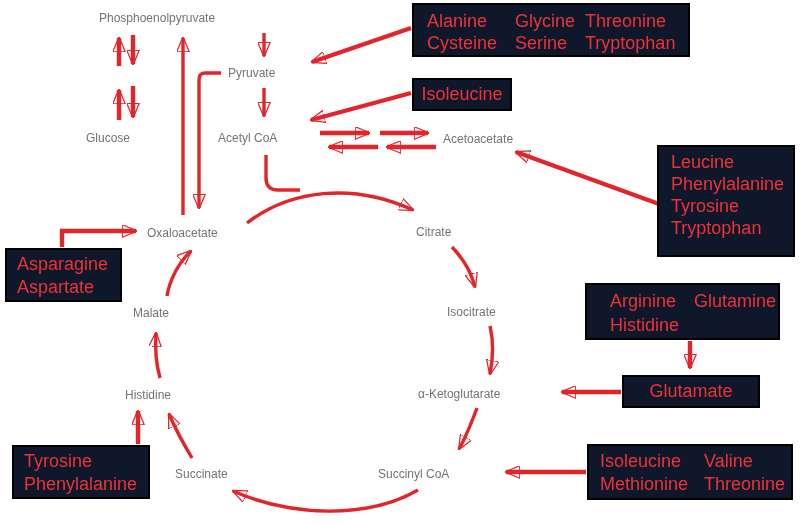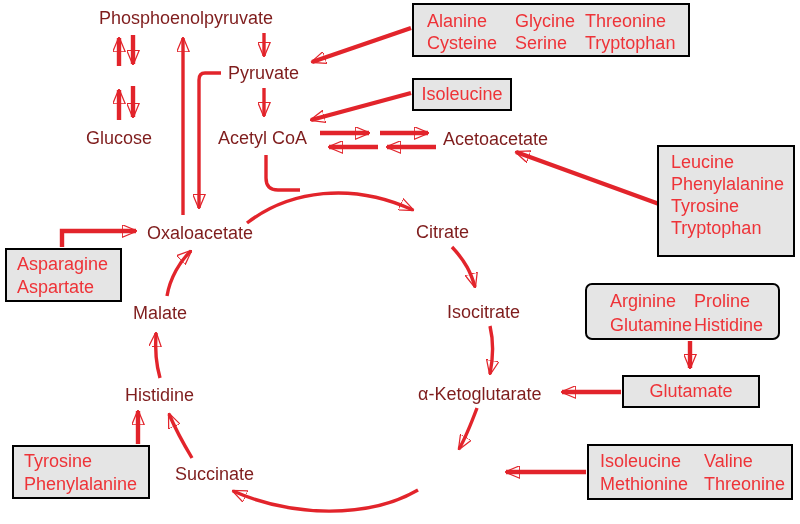--- a/index.html
+++ b/index.html
@@ -2,30 +2,30 @@
 <html><head>
 <meta charset="utf-8">
 <style>
   html,body{margin:0;padding:0;background:#ffffff;}
   .canvas{
     position:relative;width:800px;height:524px;background:#ffffff;overflow:hidden;
     font-family:"Liberation Sans", sans-serif;
   }
   .layer{position:absolute;left:0;top:0;}
   .lbl{
-    position:absolute;color:#7f1d1d;font-size:18px;line-height:20px;white-space:nowrap;
+    position:absolute;color:#737373;font-size:12px;line-height:20px;white-space:nowrap;
   }
   .box{
-    position:absolute;border:2px solid #000;background:#e5e5e5;color:#ee3338;
+    position:absolute;border:2px solid #000;background:#0f172a;color:#ee3338;
     font-size:18px;box-sizing:border-box;
   }
   .box .cell{display:block;white-space:nowrap;}
   .rows{display:flex;flex-direction:column;}
   .g3{display:grid;grid-template-columns:88px 70px 1fr;padding:5px 4px 4px 13px;line-height:22px;}
-  .g2a{display:grid;grid-template-columns:84px 1fr;padding:4px 15px 4px 23px;line-height:24px;border-radius:7px;}
+  .g2a{display:grid;grid-template-columns:84px 1fr;padding:4px 15px 4px 23px;line-height:24px;}
   .g2b{display:grid;grid-template-columns:104px 1fr;padding:4px 4px 4px 11px;line-height:23px;}
   .lines5{padding:4px 4px 4px 12px;line-height:22px;}
   .lines2{padding:3px 4px 1px 10px;line-height:23px;justify-content:center;}
   .center1{display:flex;align-items:center;justify-content:center;}
   svg path, svg line{fill:none;stroke:#e2242b;stroke-linecap:butt;}
   .s3{stroke-width:3.4px;}
   .s4{stroke-width:4.4px;}
 </style>
 </head>
 <body>
@@ -80,20 +80,21 @@
 
   <div class="lbl" style="left:99px;top:8px">Phosphoenolpyruvate</div>
   <div class="lbl" style="left:86px;top:128px">Glucose</div>
   <div class="lbl" style="left:228px;top:63px">Pyruvate</div>
   <div class="lbl" style="left:443px;top:129px">Acetoacetate</div>
   <div class="lbl" style="left:218px;top:128px">Acetyl CoA</div>
   <div class="lbl" style="left:147px;top:223px">Oxaloacetate</div>
   <div class="lbl" style="left:416px;top:222px">Citrate</div>
   <div class="lbl" style="left:447px;top:302px">Isocitrate</div>
   <div class="lbl" style="left:418px;top:384px">α-Ketoglutarate</div>
+  <div class="lbl" style="left:378px;top:464px">Succinyl CoA</div>
   <div class="lbl" style="left:175px;top:464px">Succinate</div>
   <div class="lbl" style="left:125px;top:385px">Histidine</div>
   <div class="lbl" style="left:133px;top:303px">Malate</div>
 
   <div class="box g3" style="left:412px;top:3px;width:278px;height:54px">
     <span class="cell">Alanine</span>
     <span class="cell">Glycine</span>
     <span class="cell">Threonine</span>
     <span class="cell">Cysteine</span>
     <span class="cell">Serine</span>
@@ -106,21 +107,20 @@
 
   <div class="box rows lines5" style="left:657px;top:145px;width:138px;height:112px">
     <span class="cell">Leucine</span>
     <span class="cell">Phenylalanine</span>
     <span class="cell">Tyrosine</span>
     <span class="cell">Tryptophan</span>
   </div>
 
   <div class="box g2a" style="left:585px;top:283px;width:195px;height:57px">
     <span class="cell">Arginine</span>
-    <span class="cell">Proline</span>
     <span class="cell">Glutamine</span>
     <span class="cell">Histidine</span>
   </div>
 
   <div class="box center1" style="left:622px;top:375px;width:138px;height:33px">
     <span class="cell">Glutamate</span>
   </div>
 
   <div class="box g2b" style="left:587px;top:444px;width:206px;height:56px">
     <span class="cell">Isoleucine</span>

